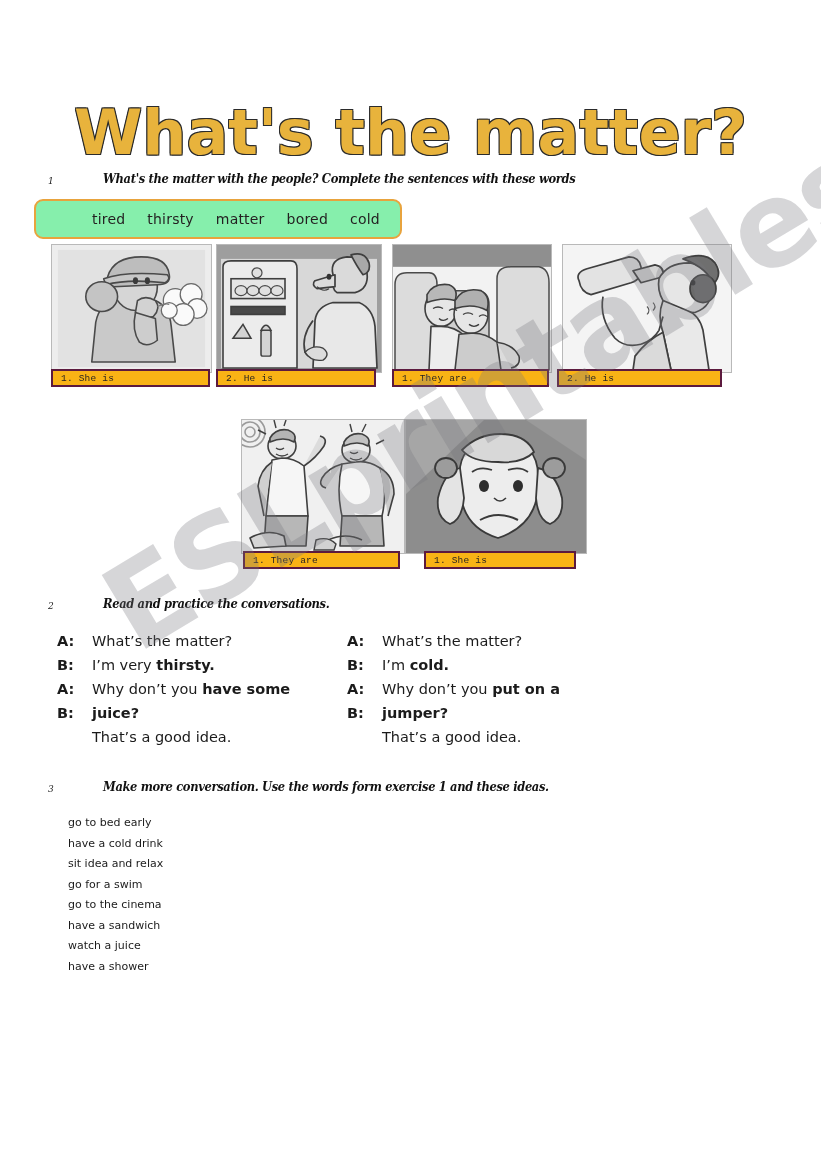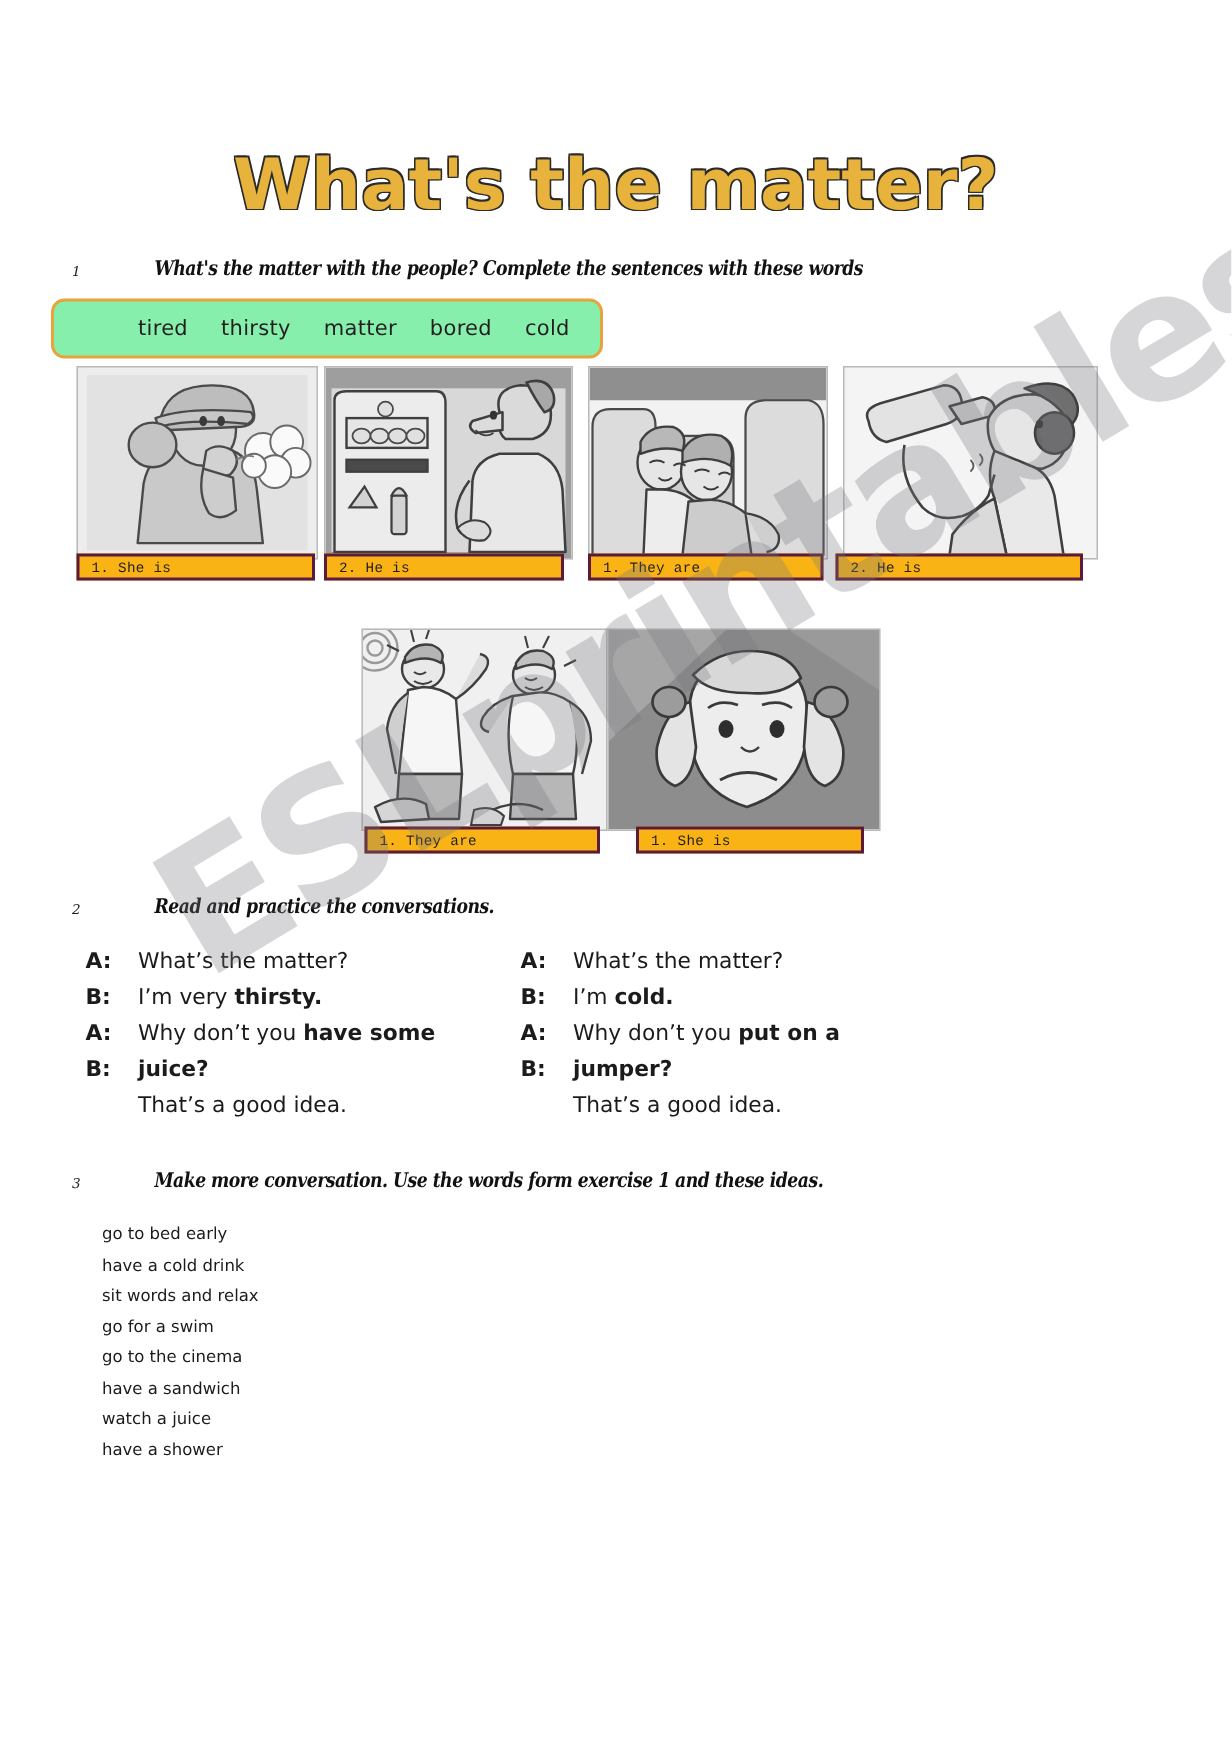--- a/index.html
+++ b/index.html
@@ -41,21 +41,21 @@
 
   
   #title {
     position: absolute;
     left: 0;
     top: 96px;
     width: 821px;
     text-align: center;
     font-family: "DejaVu Sans", sans-serif;
     font-weight: bold;
-    font-size: 47px;
+    font-size: 62px;
     letter-spacing: 0px;
     color: #e8b33c;
     -webkit-text-stroke: 1.3px #2b2b2b;
     paint-order: stroke fill;
     text-shadow:
       -1px -1px 0 #2b2b2b,
        1px -1px 0 #2b2b2b,
       -1px  1px 0 #2b2b2b,
        1px  1px 0 #2b2b2b;
     z-index: 20;
@@ -506,21 +506,21 @@
 </div>
 
 <div class="instr" id="instr3">
   <span class="num">3</span>
   <span class="txt">Make more conversation. Use the words form exercise 1 and these ideas.</span>
 </div>
 
 <div id="ideas">
   <div class="idea">go to bed early</div>
   <div class="idea">have a cold drink</div>
-  <div class="idea">sit words and relax</div>
+  <div class="idea">sit idea and relax</div>
   <div class="idea">go for a swim</div>
   <div class="idea">go to the cinema</div>
   <div class="idea">have a sandwich</div>
   <div class="idea">watch a juice</div>
   <div class="idea">have a shower</div>
 </div>
 
 <div id="watermark">
   <div class="wm-text">ESLprintables.com</div>
 </div>

